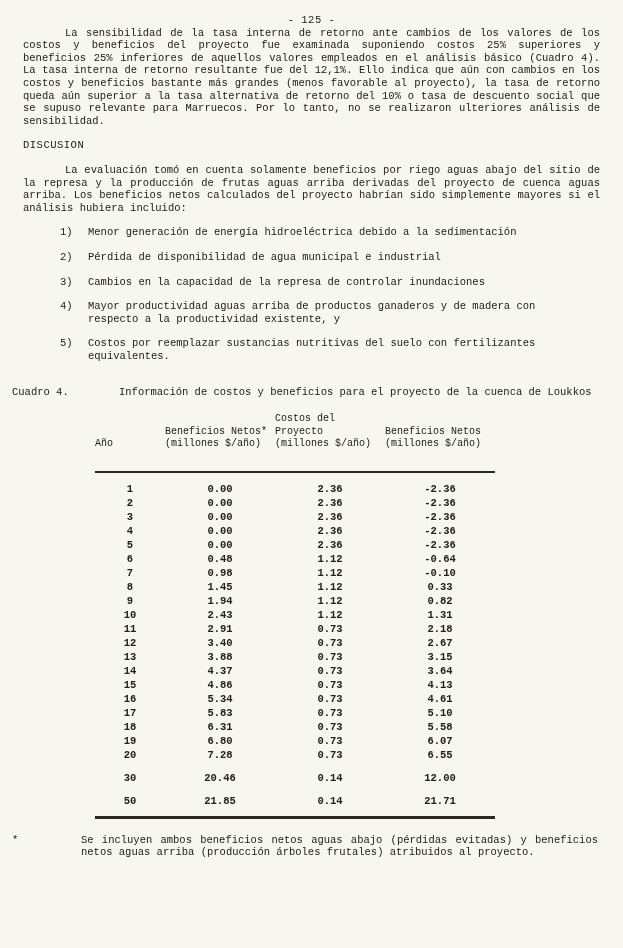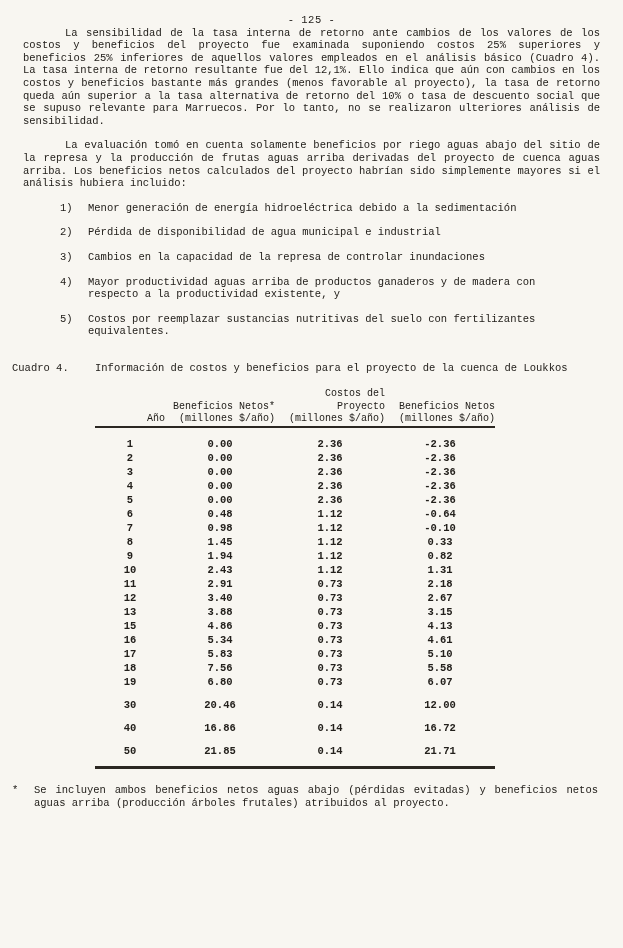--- a/index.html
+++ b/index.html
@@ -17,55 +17,56 @@
   }
   .page { padding: 14px 23px 0 23px; }
   .page-number { text-align: center; letter-spacing: 0.5px; }
   .para { text-align: justify; margin-bottom: 12px; }
   .para.indent { text-indent: 42px; }
   .section-heading { margin-bottom: 12px; letter-spacing: 0.5px; }
   .num-list { margin-left: 37px; }
   .list-item { display: flex; margin-bottom: 12px; }
   .list-marker { flex: 0 0 28px; width: 28px; }
   .list-text { flex: 1; padding-right: 55px; }
-  .table-caption { display: flex; margin: 24px 0 14px -11px; }
+  .table-caption { display: flex; margin: 24px 0 14px -11px; gap: 24px; }
   .caption-label { flex: 0 0 83px; width: 83px; }
   .caption-text { flex: 1; }
   .data-table-wrap { margin-left: 72px; width: 400px; }
   table { border-collapse: collapse; width: 400px; table-layout: fixed; }
   col.c-year { width: 70px; }
   col.c-val { width: 110px; }
   thead th {
-    font-weight: normal; vertical-align: bottom; text-align: right;
-    padding-bottom: 0; font-size: 10px; line-height: 12.5px;
+    font-weight: normal; vertical-align: bottom; text-align: left;
+    padding-bottom: 20px; font-size: 10px; line-height: 12.5px;
   }
   thead tr { border-bottom: 2px solid #2b2722; }
   .th-line { display: block; }
   tbody { border-bottom: 3px solid #2b2722; }
   tbody td {
     text-align: center; font-weight: bold; font-size: 10.5px;
     height: 14px; line-height: 14px; padding: 0;
   }
   tbody tr:first-child td { padding-top: 9px; }
   tbody tr:last-child td { padding-bottom: 8px; }
   tbody tr.group-gap td { padding-top: 9px; }
   .footnote { display: flex; margin: 15px 0 0 -11px; }
   .footnote-marker { flex: 0 0 22px; width: 22px; }
-  .footnote-text { flex: 1; text-align: justify; padding-right: 2px; }
+  .footnote-text { flex: 1; text-align: justify; padding-right: 2px; margin-left: 47px; }
 </style>
 </head>
 <body>
 
 <div class="page">
 
   <div class="page-number">- 125 -</div>
 
 
   <p class="para indent">La sensibilidad de la tasa interna de retorno ante cambios de los valores de los costos y beneficios del proyecto fue examinada suponiendo costos 25% superiores y beneficios 25% inferiores de aquellos valores empleados en el análisis básico (Cuadro 4). La tasa interna de retorno resultante fue del 12,1%. Ello indica que aún con cambios en los costos y beneficios bastante más grandes (menos favorable al proyecto), la tasa de retorno queda aún superior a la tasa alternativa de retorno del 10% o tasa de descuento social que se supuso relevante para Marruecos. Por lo tanto, no se realizaron ulteriores análisis de sensibilidad.</p>
 
+  <div class="section-heading">DISCUSION</div>
 
   <p class="para indent">La evaluación tomó en cuenta solamente beneficios por riego aguas abajo del sitio de la represa y la producción de frutas aguas arriba derivadas del proyecto de cuenca aguas arriba. Los beneficios netos calculados del proyecto habrían sido simplemente mayores si el análisis hubiera incluido:</p>
 
   <div class="num-list">
     <div class="list-item">
       <span class="list-marker">1)</span>
       <span class="list-text">Menor generación de energía hidroeléctrica debido a la sedimentación</span>
     </div>
     <div class="list-item">
       <span class="list-marker">2)</span>
@@ -190,62 +191,68 @@
             <td>0.73</td>
             <td>2.67</td>
           </tr>
           <tr>
             <td>13</td>
             <td>3.88</td>
             <td>0.73</td>
             <td>3.15</td>
           </tr>
           <tr>
+            <td>14</td>
+            <td>4.37</td>
+            <td>0.73</td>
+            <td>3.64</td>
+          </tr>
+          <tr>
             <td>15</td>
             <td>4.86</td>
             <td>0.73</td>
             <td>4.13</td>
           </tr>
           <tr>
             <td>16</td>
             <td>5.34</td>
             <td>0.73</td>
             <td>4.61</td>
           </tr>
           <tr>
             <td>17</td>
             <td>5.83</td>
             <td>0.73</td>
             <td>5.10</td>
           </tr>
           <tr>
             <td>18</td>
-            <td>7.56</td>
+            <td>6.31</td>
             <td>0.73</td>
             <td>5.58</td>
           </tr>
           <tr>
             <td>19</td>
             <td>6.80</td>
             <td>0.73</td>
             <td>6.07</td>
+          </tr>
+          <tr>
+            <td>20</td>
+            <td>7.28</td>
+            <td>0.73</td>
+            <td>6.55</td>
           </tr>
           <tr class="group-gap">
             <td>30</td>
             <td>20.46</td>
             <td>0.14</td>
             <td>12.00</td>
           </tr>
           <tr class="group-gap">
-            <td>40</td>
-            <td>16.86</td>
-            <td>0.14</td>
-            <td>16.72</td>
-          </tr>
-          <tr class="group-gap">
             <td>50</td>
             <td>21.85</td>
             <td>0.14</td>
             <td>21.71</td>
           </tr>
         </tbody>
     </table>
   </div>
 
   <div class="footnote">

